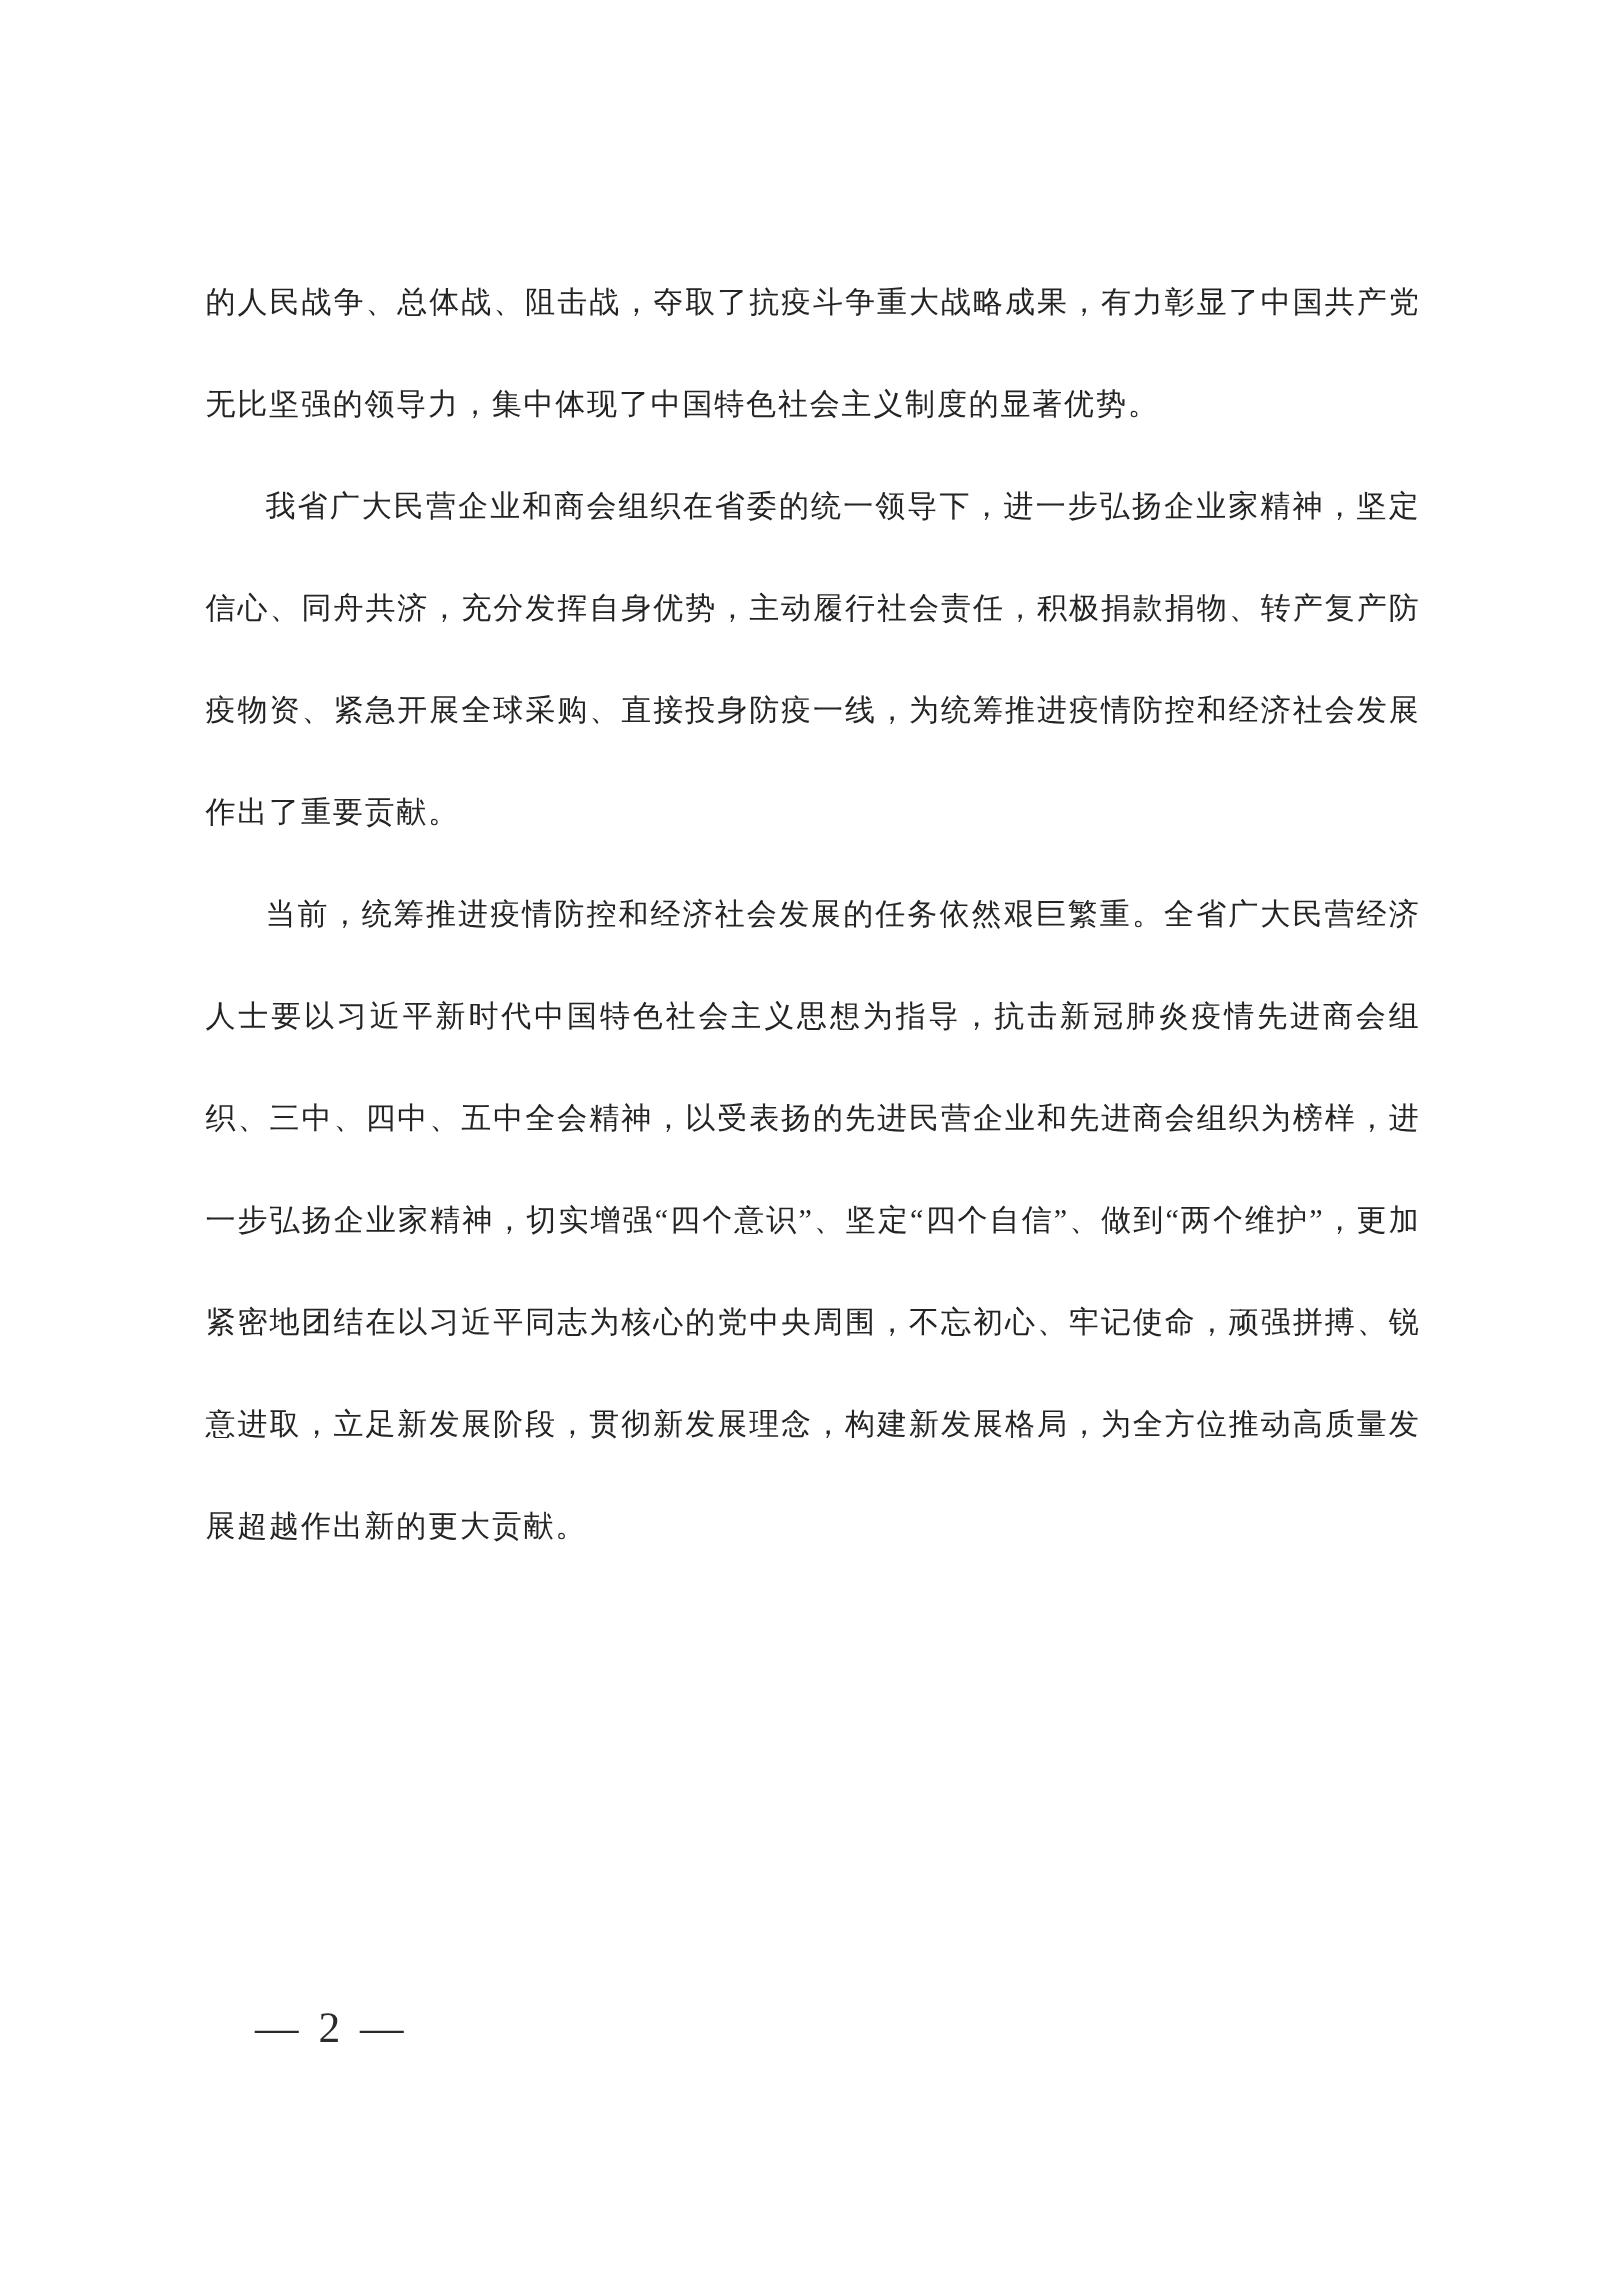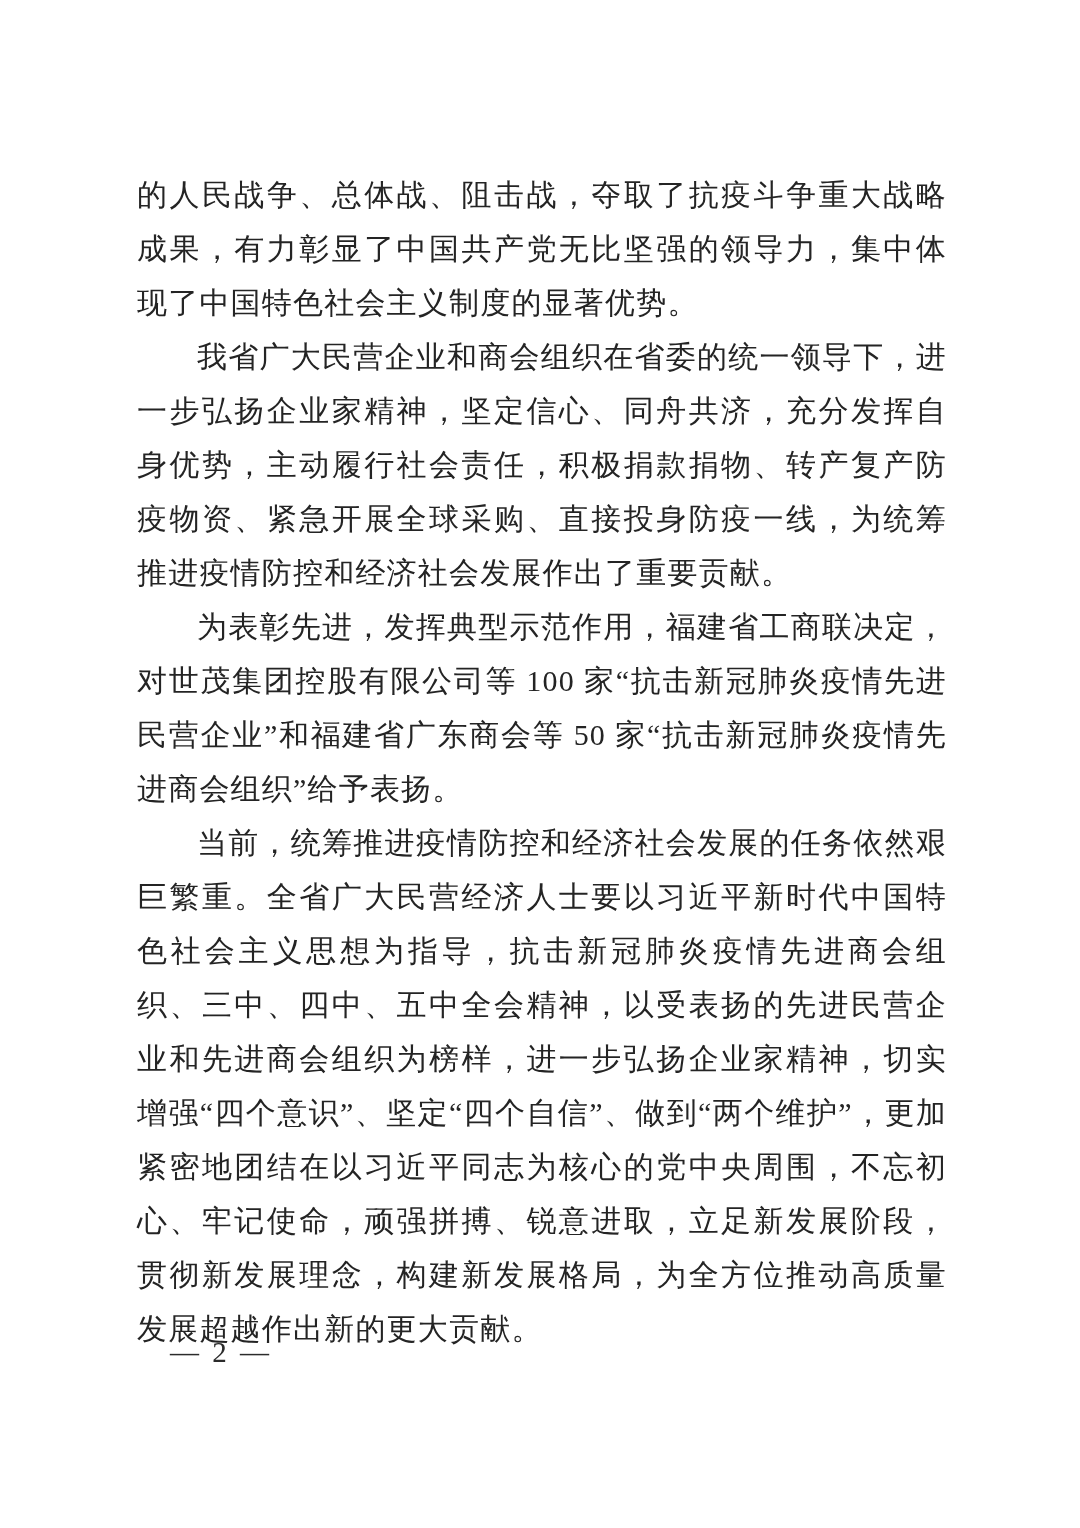--- a/index.html
+++ b/index.html
@@ -17,22 +17,22 @@
     color: #242424;
   }
   .content {
     position: absolute;
     left: 137px;
     top: 168px;
     width: 810px;
   }
   .content p {
     margin: 0;
-    font-size: 30px;
-    line-height: 54px;
+    font-size: 20px;
+    line-height: 68px;
     letter-spacing: 1.2px;
     text-align: justify;
     word-break: break-all;
   }
   .content p.indent {
     text-indent: 2em;
   }
   .page-number {
     position: absolute;
     left: 170px;
@@ -42,18 +42,17 @@
     color: #2b2b2b;
   }
 </style>
 </head>
 <body>
 
 <div class="page">
   <div class="content">
     <p>的人民战争、总体战、阻击战，夺取了抗疫斗争重大战略成果，有力彰显了中国共产党无比坚强的领导力，集中体现了中国特色社会主义制度的显著优势。</p>
     <p class="indent">我省广大民营企业和商会组织在省委的统一领导下，进一步弘扬企业家精神，坚定信心、同舟共济，充分发挥自身优势，主动履行社会责任，积极捐款捐物、转产复产防疫物资、紧急开展全球采购、直接投身防疫一线，为统筹推进疫情防控和经济社会发展作出了重要贡献。</p>
-    <p class="indent">为表彰先进，发挥典型示范作用，福建省工商联决定，对世茂集团控股有限公司等 100 家“抗击新冠肺炎疫情先进民营企业”和福建省广东商会等 50 家“抗击新冠肺炎疫情先进商会组织”给予表扬。</p>
     <p class="indent">当前，统筹推进疫情防控和经济社会发展的任务依然艰巨繁重。全省广大民营经济人士要以习近平新时代中国特色社会主义思想为指导，抗击新冠肺炎疫情先进商会组织、三中、四中、五中全会精神，以受表扬的先进民营企业和先进商会组织为榜样，进一步弘扬企业家精神，切实增强“四个意识”、坚定“四个自信”、做到“两个维护”，更加紧密地团结在以习近平同志为核心的党中央周围，不忘初心、牢记使命，顽强拼搏、锐意进取，立足新发展阶段，贯彻新发展理念，构建新发展格局，为全方位推动高质量发展超越作出新的更大贡献。</p>
   </div>
 
   <div class="page-number">— 2 —</div>
 </div>
 
 </body></html>

